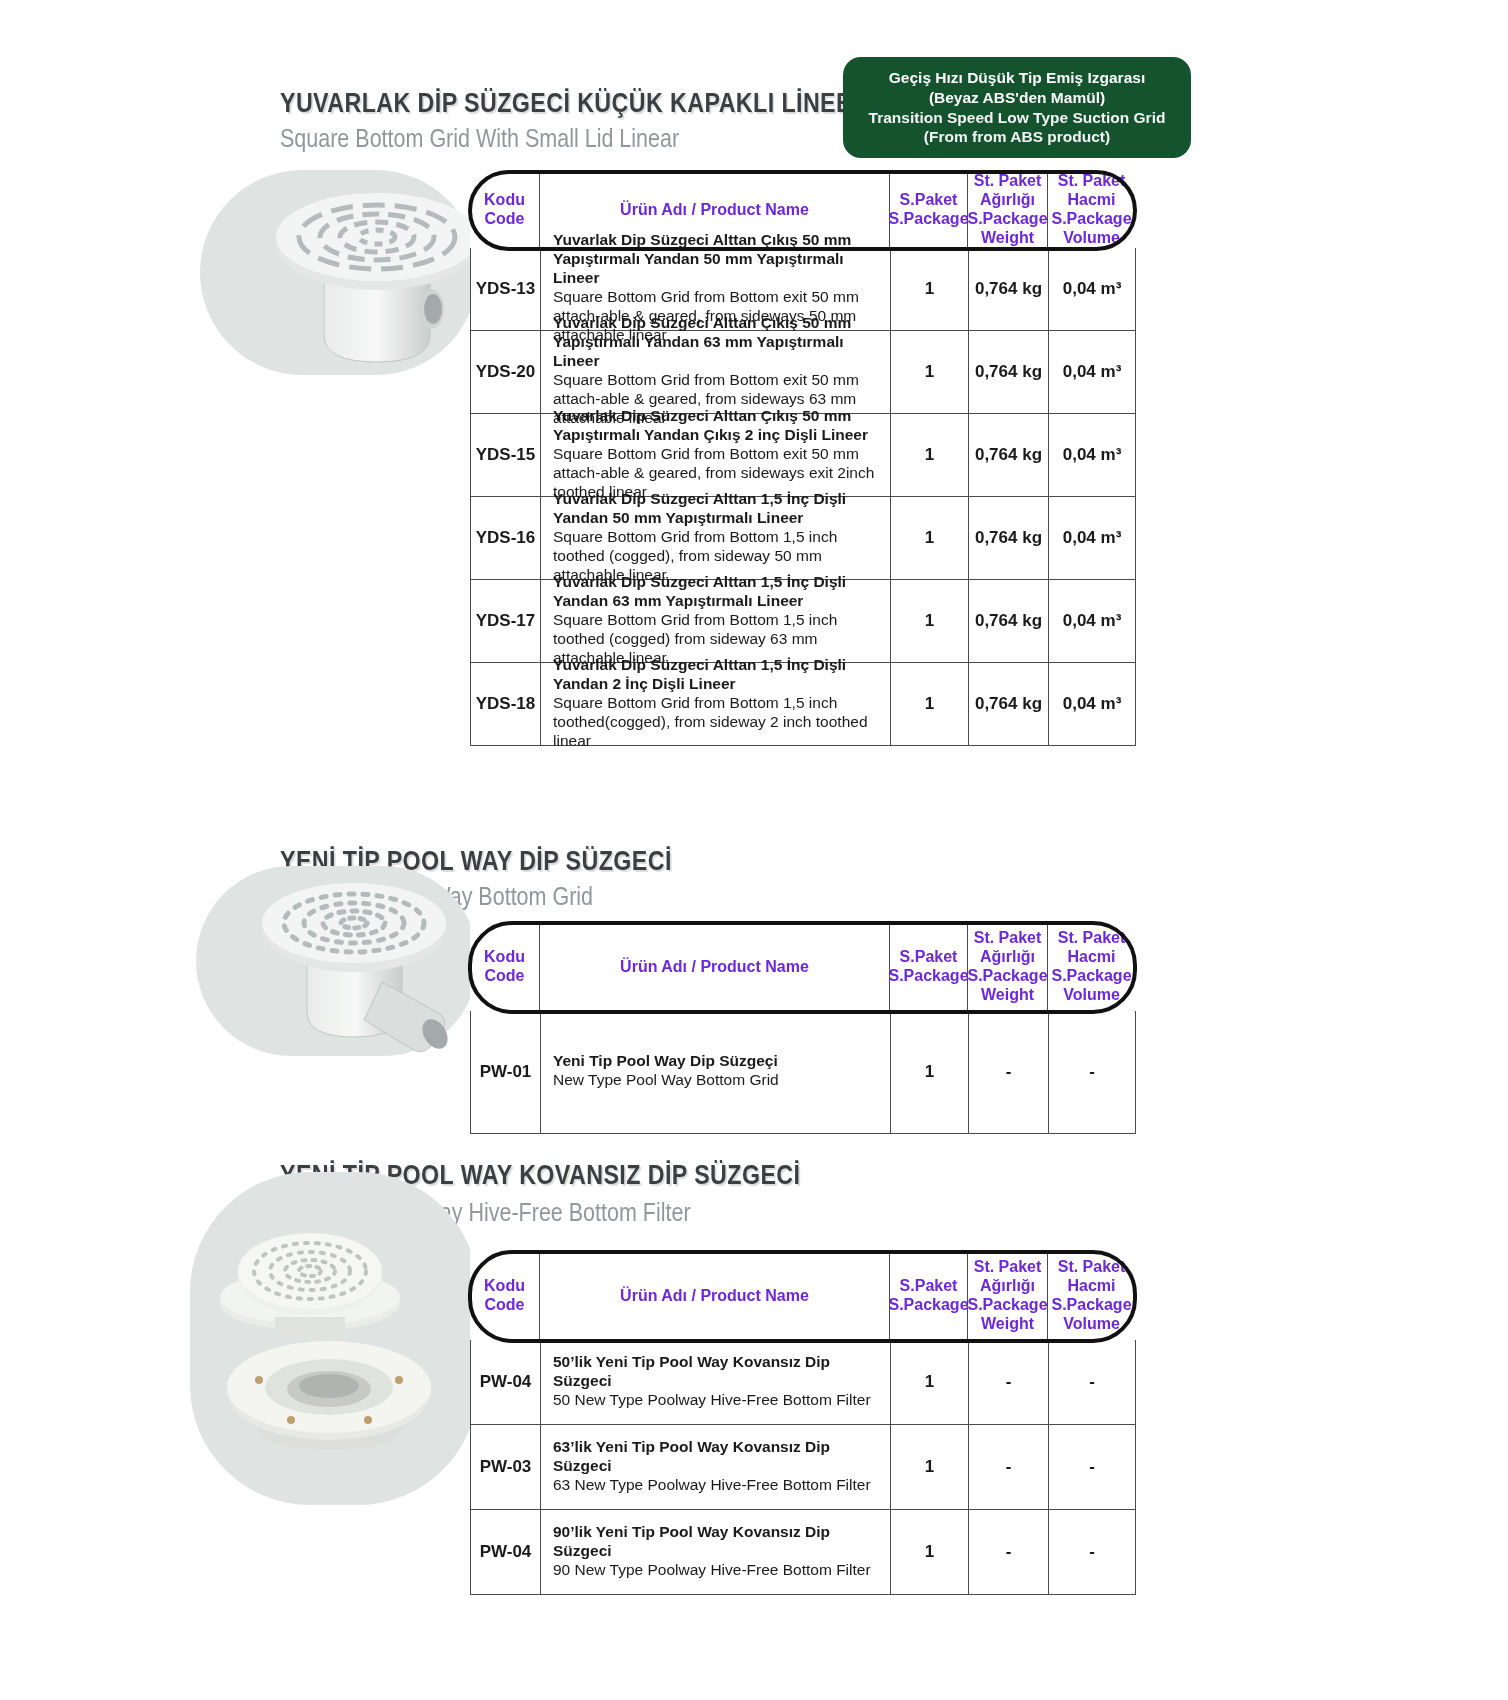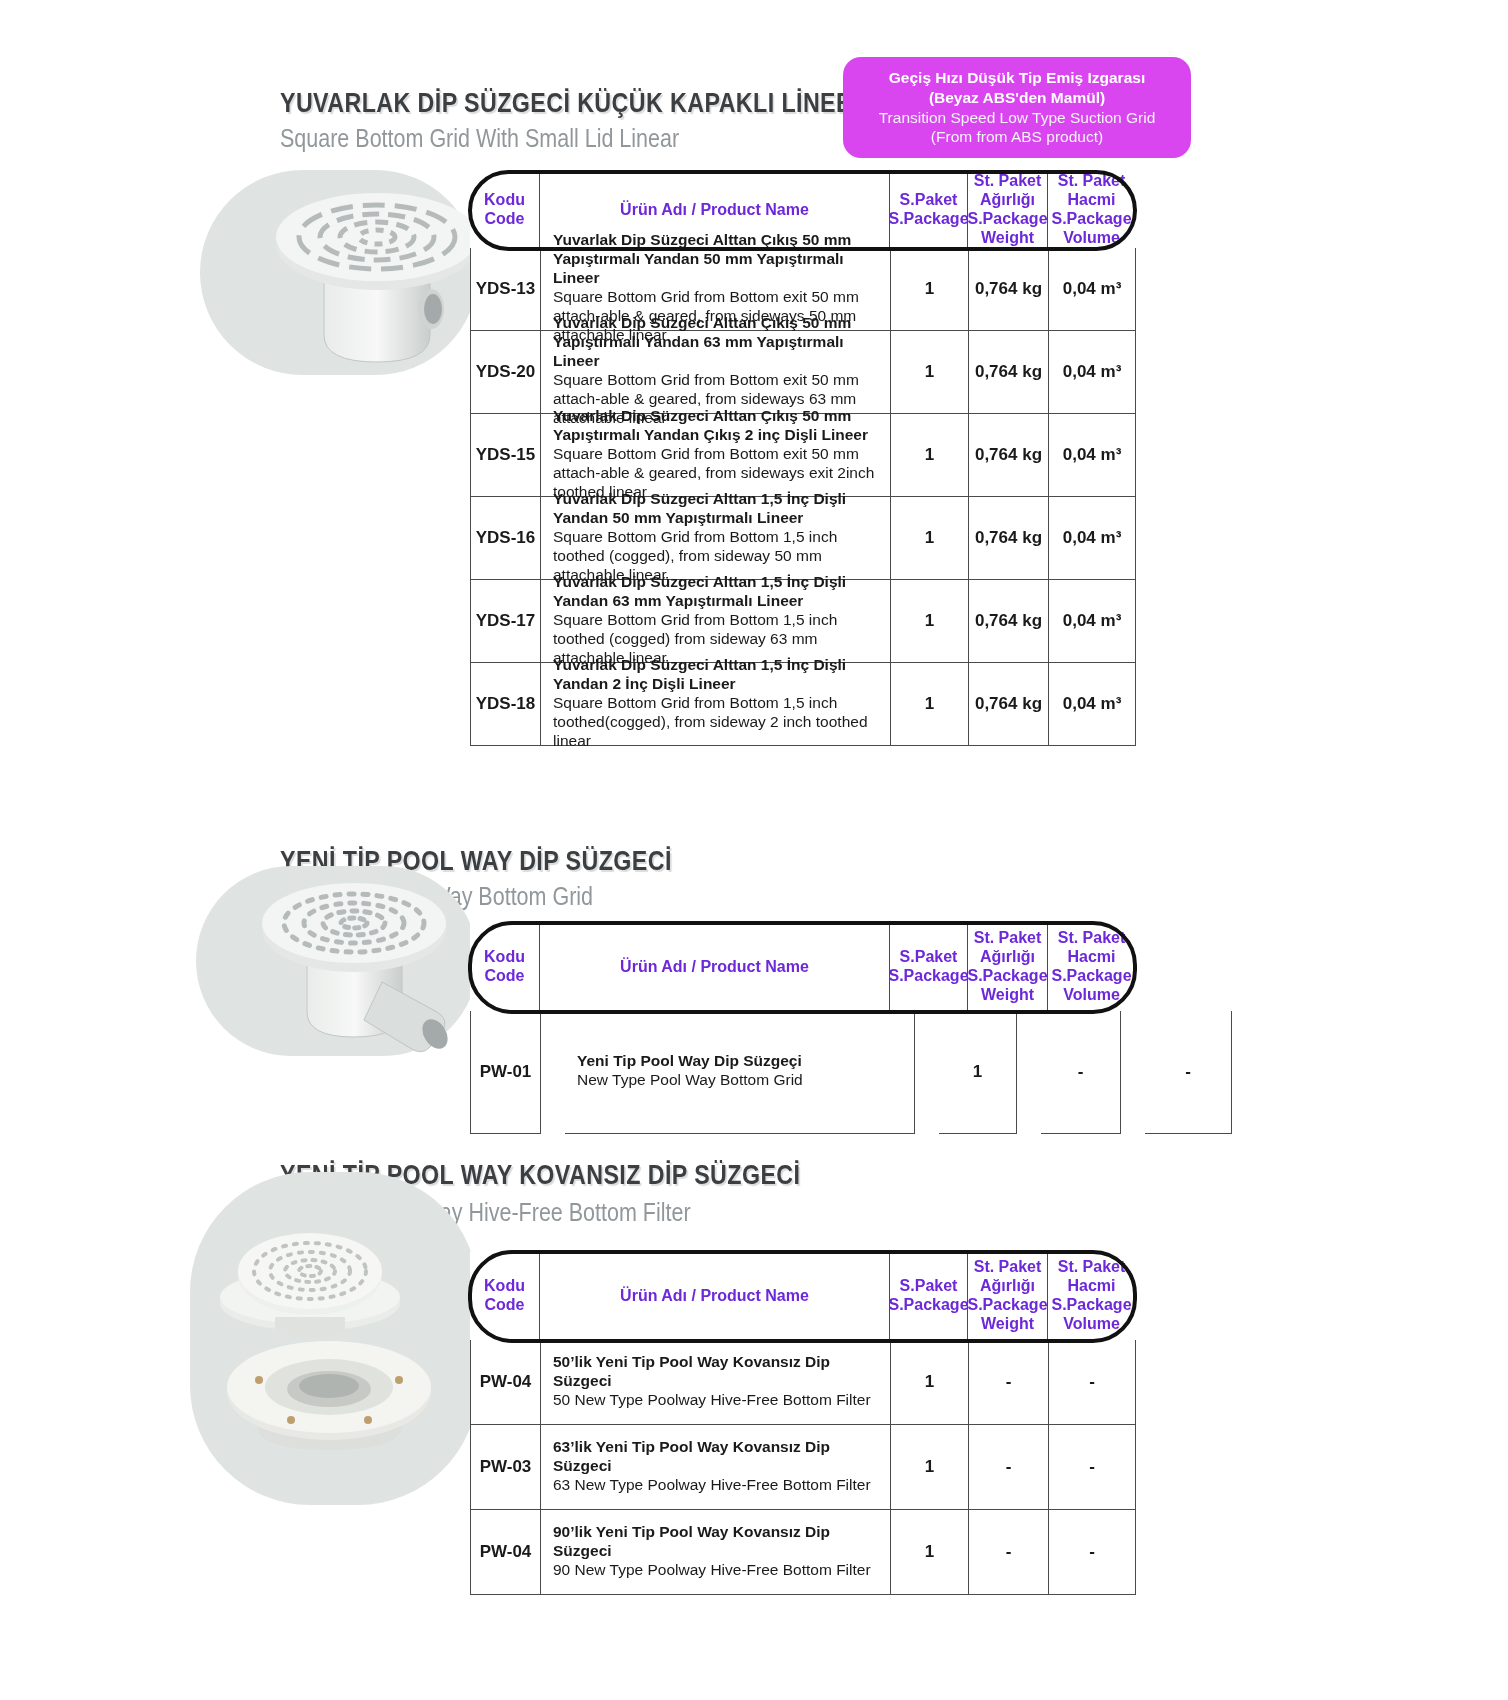--- a/index.html
+++ b/index.html
@@ -8,45 +8,45 @@
 
   
   .sec-title{position:absolute;font-size:27px;font-weight:600;color:#3c3f42;
              transform:scaleX(.86);transform-origin:0 50%;white-space:nowrap;
              text-shadow:2px 2px 1px rgba(0,0,0,.14);letter-spacing:.5px;}
   .sec-sub{position:absolute;font-size:25px;font-weight:400;color:#91979a;
            transform:scaleX(.86);transform-origin:0 50%;white-space:nowrap;}
 
   
   .badge{position:absolute;left:843px;top:57px;width:348px;height:101px;border-radius:18px;
-         background:#d946ef;color:#fff;display:flex;flex-direction:column;justify-content:center;
+         background:#14532d;color:#fff;display:flex;flex-direction:column;justify-content:center;
          text-align:center;line-height:1.28;}
   .badge .b-bold{font-weight:bold;font-size:15.5px;}
-  .badge .b-reg{font-weight:400;font-size:15.5px;color:#f2f4f5;}
+  .badge .b-reg{font-weight:700;font-size:15.5px;color:#f2f4f5;}
 
   
   .blob{position:absolute;background:#dfe3e1;}
   .blob1{left:200px;top:170px;width:278px;height:205px;border-radius:112px;}
   .blob2{left:196px;top:866px;width:282px;height:190px;border-radius:96px;}
   .blob3{left:190px;top:1172px;width:288px;height:333px;border-radius:120px;}
   .product{position:absolute;}
 
   
   .ptable{position:absolute;left:470px;width:665px;background:#fff;}
   .t1{top:172px;} .t2{top:923px;} .t3{top:1252px;}
   .thead{position:relative;display:grid;grid-template-columns:70px 350px 78px 80px 87px;}
   .t1 .thead{height:76px;} .t2 .thead{height:88px;} .t3 .thead{height:88px;}
   .hcell{display:flex;align-items:center;justify-content:center;text-align:center;
          color:#6d28d9;font-weight:bold;font-size:16px;line-height:1.18;white-space:pre-line;
          border-right:1px solid #4a4a4a;}
   .hcell:nth-child(5){border-right:none;}
   .pill{position:absolute;left:-2px;top:-2px;right:-2px;bottom:-3px;border:4px solid #111;
         border-radius:44px;pointer-events:none;}
   .tbody{display:grid;grid-template-columns:70px 350px 78px 80px 87px;border-left:1px solid #4a4a4a;}
-  .t1 .tbody{grid-auto-rows:83px;} .t2 .tbody{grid-auto-rows:123px;gap:24px;} .t3 .tbody{grid-auto-rows:85px;}
+  .t1 .tbody{grid-auto-rows:83px;} .t2 .tbody{grid-auto-rows:123px;} .t3 .tbody{grid-auto-rows:85px;}
   .cell{border-right:1px solid #4a4a4a;border-bottom:1px solid #4a4a4a;
         display:flex;align-items:center;justify-content:center;}
   .cell.code{font-weight:bold;font-size:17px;}
   .cell.name{flex-direction:column;align-items:flex-start;justify-content:center;
              text-align:left;padding:4px 10px 8px 12px;}
   .cell.name .tr{font-weight:bold;font-size:15.5px;line-height:19px;}
   .cell.name .en{font-weight:400;font-size:15.5px;line-height:19px;}
   .cell.val{font-weight:bold;font-size:17px;}
 </style>
 </head>

